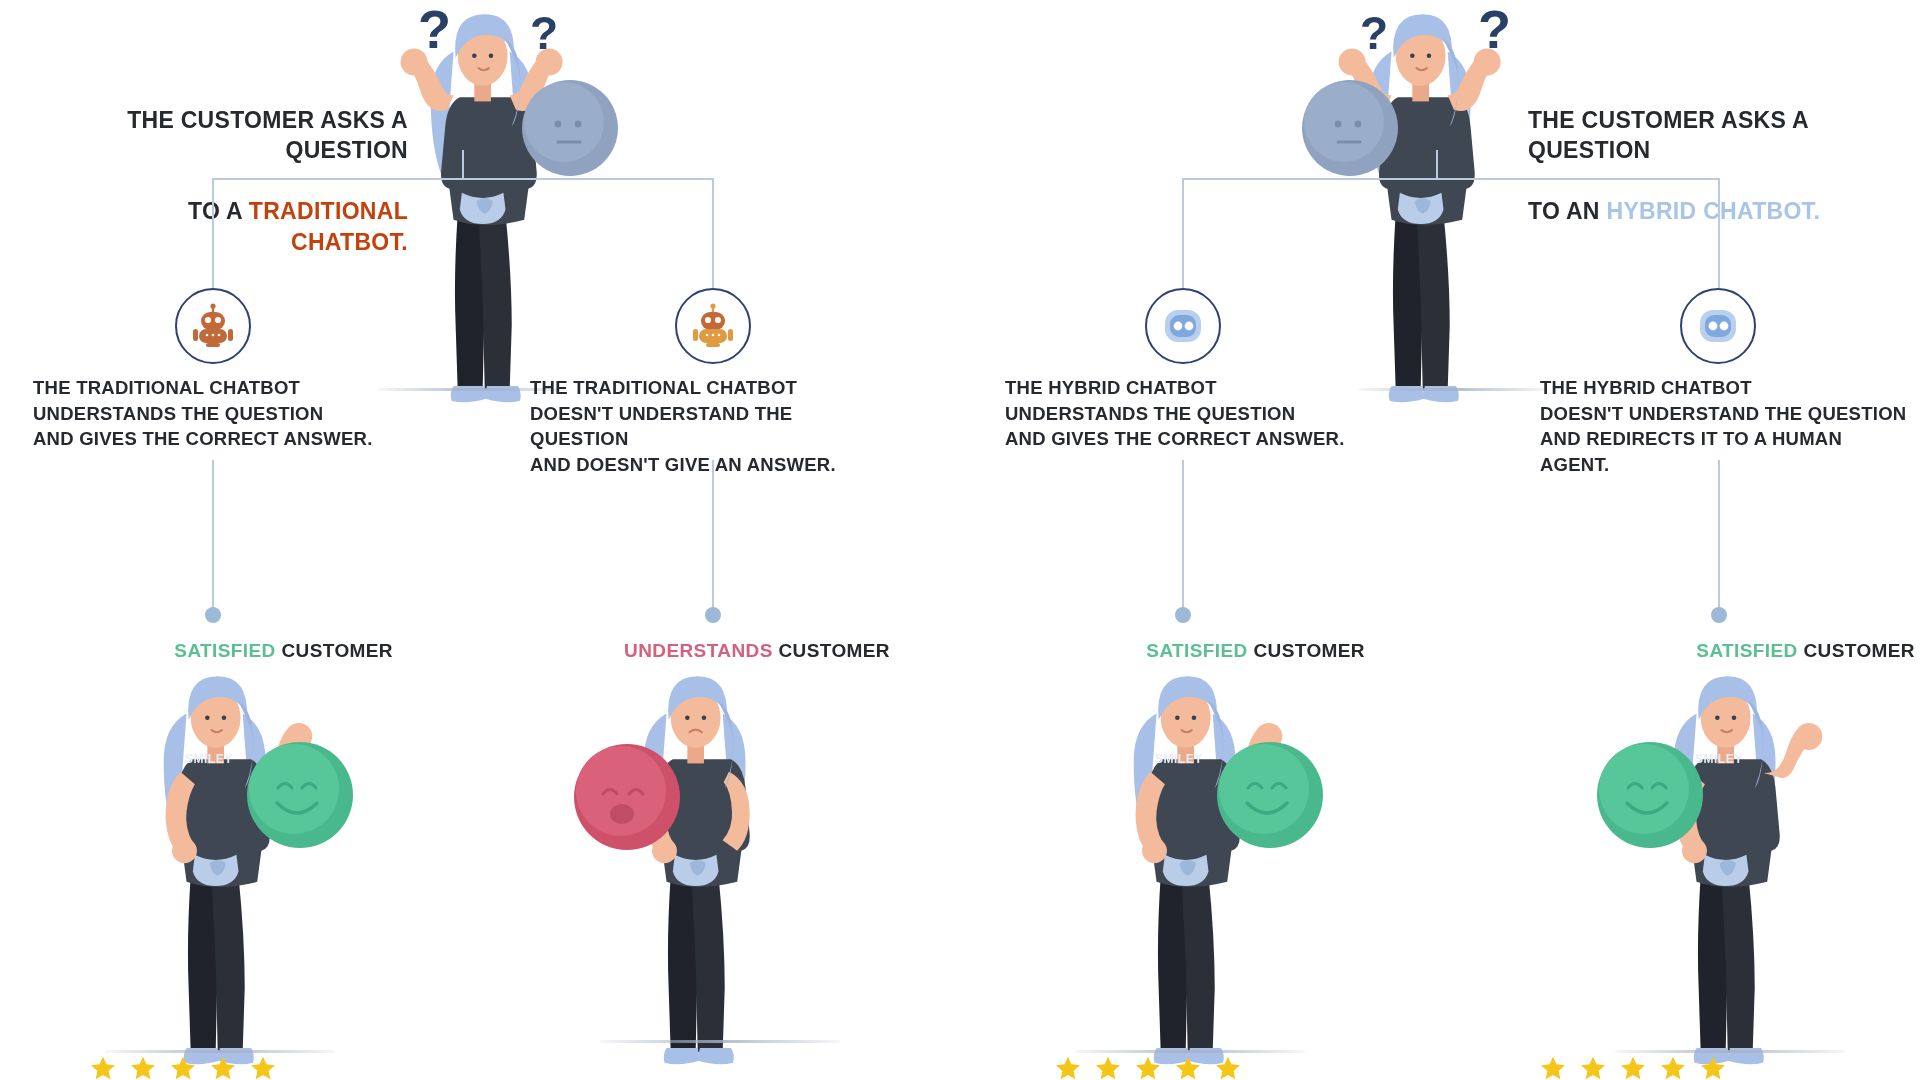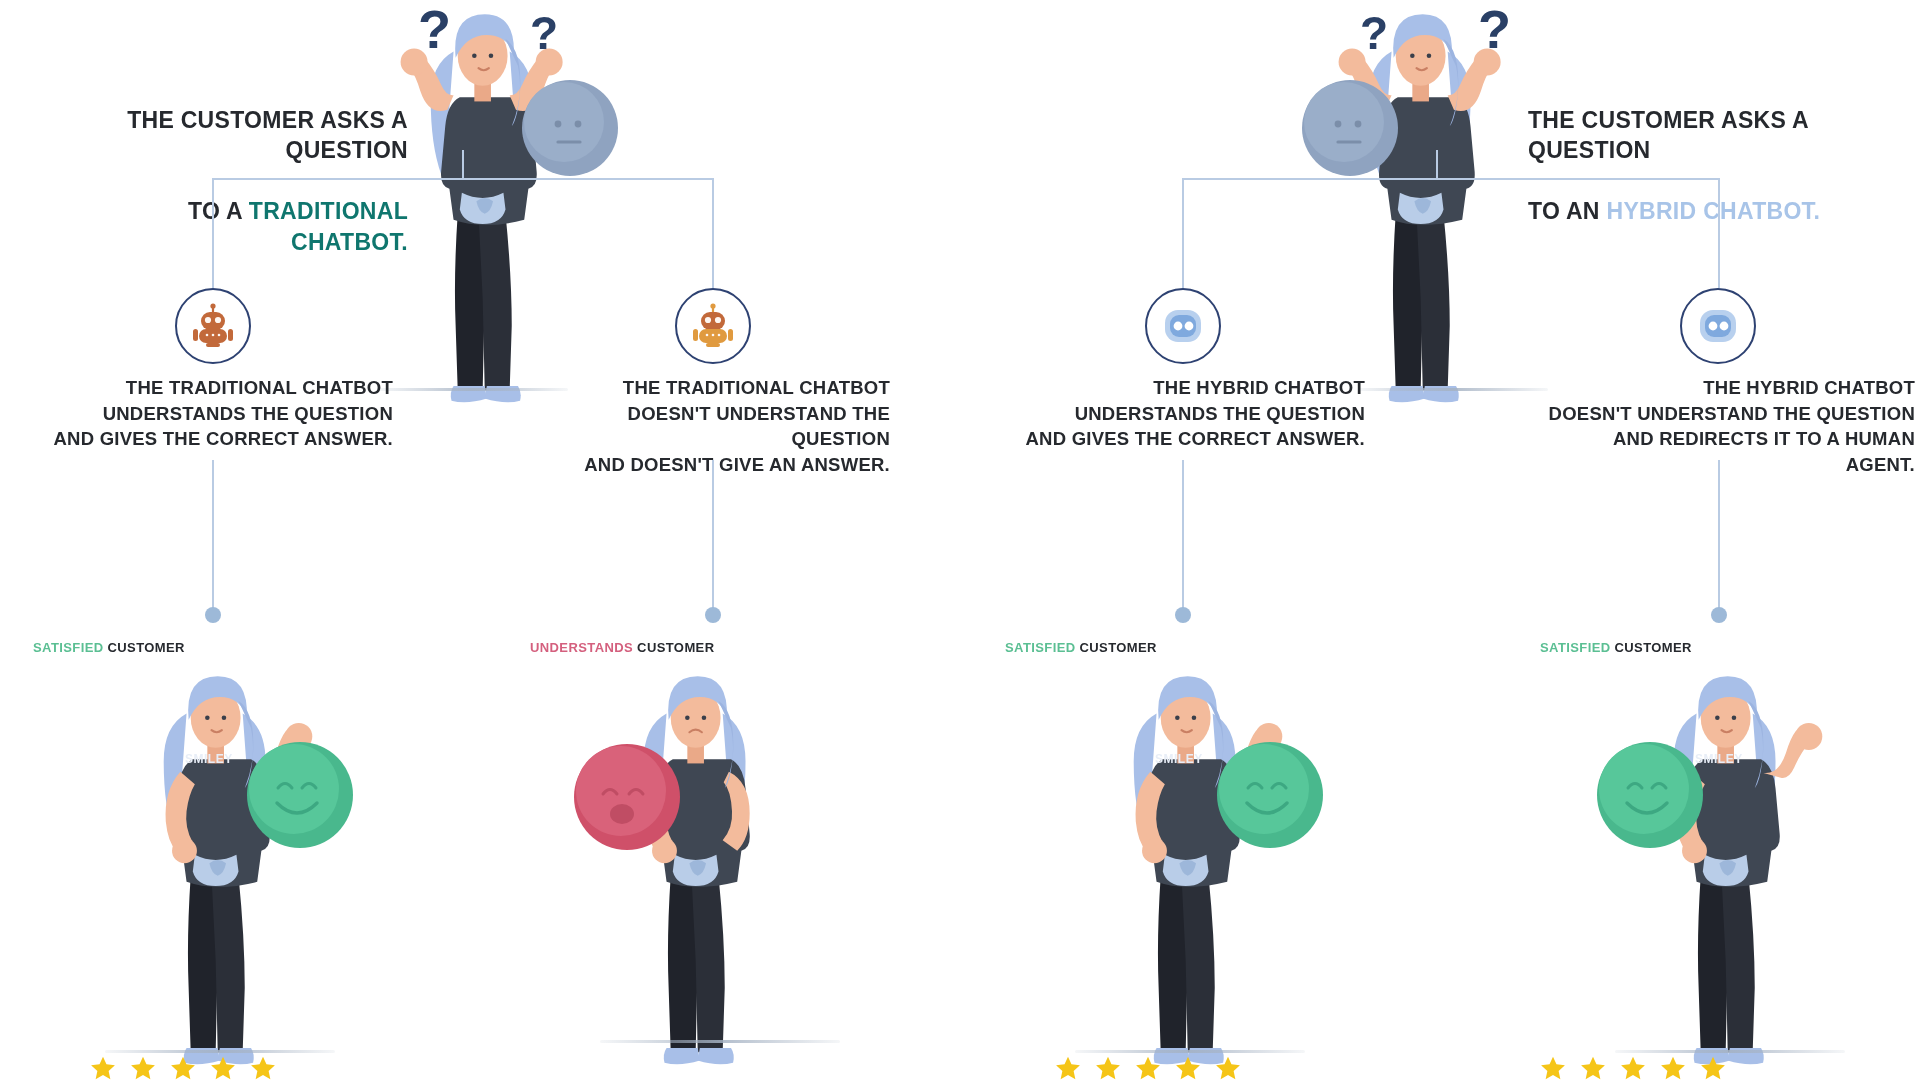--- a/index.html
+++ b/index.html
@@ -13,43 +13,43 @@
 
   .headline {
     position: absolute;
     font-size: 23px;
     font-weight: 700;
     letter-spacing: .3px;
     line-height: 1.33;
     color: #26292e;
     white-space: pre-line;
   }
-  .headline .accent-orange { color: #0f766e; }
+  .headline .accent-orange { color: #c2410c; }
   .headline .accent-blue   { color: #a8c4e8; }
   .headline.left  { left: 88px;  top: 74px;  width: 320px; text-align: right; }
   .headline.right { left: 1528px; top: 74px; width: 330px; text-align: left; }
 
   .branch-text {
     position: absolute;
     font-size: 18.5px;
     font-weight: 700;
     letter-spacing: .25px;
     line-height: 1.38;
     color: #26292e;
-    text-align: right;
+    text-align: left;
     white-space: pre-line;
   }
 
   .result-label {
     position: absolute;
-    font-size: 13px;
+    font-size: 19px;
     font-weight: 700;
     letter-spacing: .4px;
     color: #26292e;
-    text-align: left;
+    text-align: right;
     white-space: nowrap;
   }
   .result-label .sat   { color: #5bbf93; }
   .result-label .unsat { color: #d4607e; }
 
   .connector { position: absolute; background: #b9cbe3; }
   .vline { width: 2px; }
   .hline { height: 2px; }
 
   .endcap {

